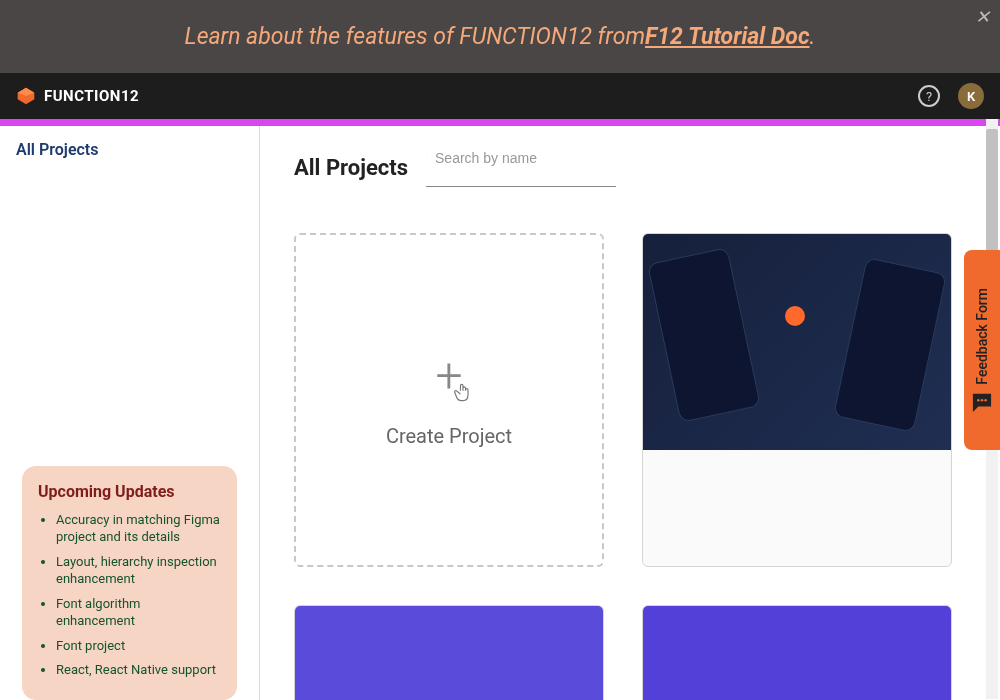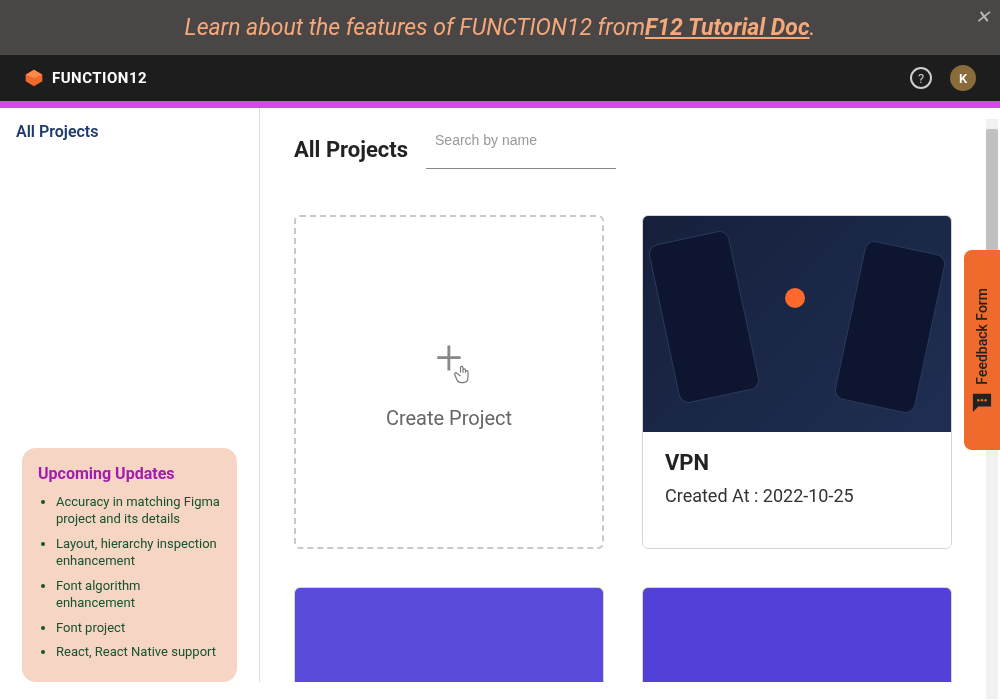--- a/index.html
+++ b/index.html
@@ -1,34 +1,34 @@
 <!DOCTYPE html>
 <html><head>
 <meta charset="utf-8">
 <style>
 * { margin: 0; padding: 0; box-sizing: border-box; }
 body { font-family: -apple-system, BlinkMacSystemFont, "Segoe UI", Roboto, sans-serif; background: #fff; width: 1000px; height: 700px; overflow: hidden; position: relative; }
 
-.banner { background: #4a4646; color: #f5a87a; height: 55px; display: flex; align-items: center; justify-content: center; font-size: 23px; font-style: italic; position: relative; }
+.banner { background: #4a4646; color: #f5a87a; height: 73px; display: flex; align-items: center; justify-content: center; font-size: 23px; font-style: italic; position: relative; }
 .banner a { color: #f5a87a; text-decoration: underline; font-weight: bold; }
 .banner .close { position: absolute; top: 6px; right: 10px; color: #bbb; font-size: 18px; cursor: pointer; }
 
-.topbar { background: #1d1d1d; height: 46px; display: flex; align-items: center; padding: 0 24px; justify-content: space-between; gap: 40px; }
+.topbar { background: #1d1d1d; height: 46px; display: flex; align-items: center; padding: 0 16px; justify-content: space-between; gap: 40px; }
 .brand { display: flex; align-items: center; gap: 8px; color: #fff; font-weight: 700; font-size: 15px; letter-spacing: 0.5px; }
 .brand-logo { width: 20px; height: 20px; }
 .topbar-right { display: flex; align-items: center; gap: 18px; }
 .help-icon { width: 22px; height: 22px; border: 2px solid #ccc; border-radius: 50%; display: flex; align-items: center; justify-content: center; color: #ccc; font-size: 13px; cursor: pointer; }
 .avatar { width: 26px; height: 26px; border-radius: 50%; background: #8a6b3a; color: #fff; display: flex; align-items: center; justify-content: center; font-size: 13px; font-weight: 600; cursor: pointer; }
 
 .workspace { display: flex; height: calc(700px - 73px - 46px); border-top: 7px solid #d946ef; }
 .sidebar { width: 260px; border-right: 1px solid #ddd; padding: 14px 16px; position: relative; }
 .sidebar-nav { color: #1f3a6d; font-weight: 600; font-size: 16px; cursor: pointer; }
 
 .updates-card { position: absolute; bottom: 0; left: 22px; right: 22px; background: #f6d5c4; border-radius: 14px; padding: 16px 16px 14px 16px; }
-.updates-card h3 { font-size: 16px; color: #a21caf; margin-bottom: 10px; font-weight: 700; }
+.updates-card h3 { font-size: 16px; color: #7f1d1d; margin-bottom: 10px; font-weight: 700; }
 .updates-card ul { list-style: disc; padding-left: 18px; }
 .updates-card li { font-size: 13px; color: #14532d; margin-bottom: 7px; line-height: 1.35; }
 
 .main { flex: 1; padding: 22px 34px; overflow-y: auto; position: relative; }
 .main-header { display: flex; align-items: center; gap: 18px; margin-bottom: 46px; }
 .main-title { font-size: 22px; font-weight: 700; color: #222; }
 .search-wrap { display: flex; align-items: center; gap: 8px; border-bottom: 1px solid #888; padding-bottom: 18px; width: 190px; }
 .search-icon { width: 20px; height: 20px; color: #333; }
 .search-input { border: none; outline: none; font-size: 14px; flex: 1; color: #555; background: transparent; }
 .search-input::placeholder { color: #999; }
@@ -120,24 +120,20 @@
               <path d="M9 10V4a1.5 1.5 0 013 0v6m0-3a1.5 1.5 0 013 0v3m0-1a1.5 1.5 0 013 0v6c0 4-2 7-6 7h-2c-3 0-5-2-6-5l-2-5a1.5 1.5 0 012.6-1.4L9 14" fill="#fff"></path>
             </svg>
         </div>
         <div class="create-label">Create Project</div>
       </div>
 
       <div class="card">
         <div class="card-thumb thumb-dark">
           <span class="dot-orange"></span>
         </div>
-        <div class="card-body">
-          <div class="card-title">VPN</div>
-          <div class="card-meta">Created At : 2022-10-25</div>
-        </div>
       </div>
 
       <div class="card">
         <div class="card-thumb thumb-purple"></div>
       </div>
 
       <div class="card">
         <div class="card-thumb thumb-purple2"></div>
       </div>
     </div>

